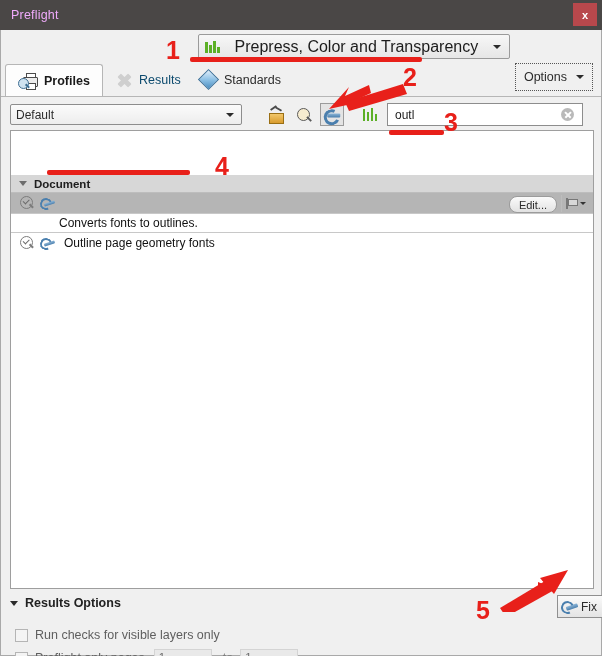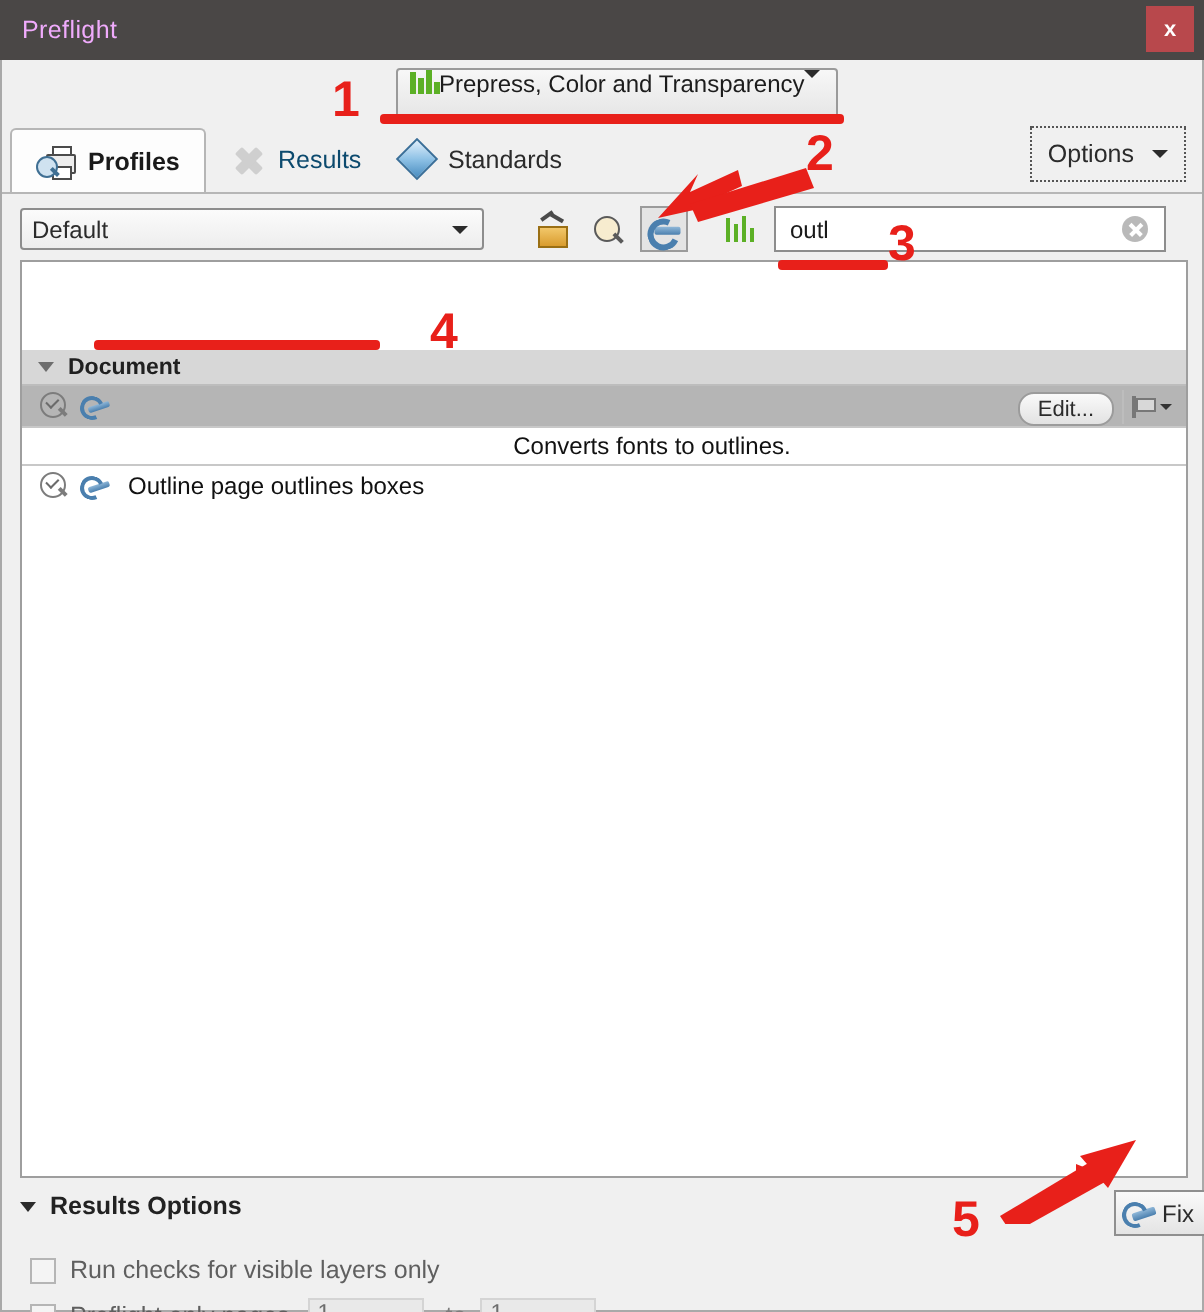--- a/index.html
+++ b/index.html
@@ -58,23 +58,24 @@
   
   #profile-button {
     position: absolute;
     left: 197px; top: 4px;
     height: 23px;
     padding: 0 8px 0 6px;
     background: linear-gradient(#f7f7f7, #e6e6e6);
     border: 1px solid #9a9a9a;
     border-radius: 2px;
     display: flex;
-    gap: 0;
-    cursor: pointer;
-    font-size: 12px;
+    align-items: center;
+    gap: 15px;
+    cursor: pointer;
+    font-size: 16px;
     color: #1c1c1c;
   }
   .bars-icon { display:inline-flex; align-items:flex-end; gap:1.5px; height:12px; }
   .bars-icon i { width:2.5px; background:#5cb026; display:block; }
   .bars-icon i:nth-child(1){height:11px;}
   .bars-icon i:nth-child(2){height:8px;}
   .bars-icon i:nth-child(3){height:12px;}
   .bars-icon i:nth-child(4){height:6px;}
   .caret-down {
     width:0;height:0;border-left:4px solid transparent;border-right:4px solid transparent;
@@ -307,21 +308,20 @@
     border:2.6px solid #4a7fae; border-radius:50%; border-right-color:transparent;
     transform: rotate(20deg); }
   .rule-label { margin-left: 8px; color:#111; }
   .desc-row {
     height: 18px;
     display: flex; align-items: center;
     font-size: 12px;
     background: #ffffff;
     border-top: 1px solid #c8c8c8;
     border-bottom: 1px solid #c8c8c8;
-    justify-content: center;
   }
   .desc-row span { margin-left: 48px; color:#111; }
   #edit-button {
     position: absolute;
     right: 36px; top: 3px;
     height: 15px; padding: 0 9px;
     background: linear-gradient(#fafafa,#e2e2e2);
     border: 1px solid #9b9b9b;
     border-radius: 8px;
     font-size: 11px;
@@ -545,21 +545,21 @@
     <div class="rule-row">
       <span class="check-icon">
         <span class="lens"></span>
           <span class="tick"></span>
           <span class="handle"></span>
       </span>
       <span class="fix-icon-sm">
         <span class="shaft"></span>
           <span class="head"></span>
       </span>
-      <span class="rule-label">Outline page outlines boxes</span>
+      <span class="rule-label">Outline page geometry fonts</span>
     </div>
 
   </div>
 
   <div id="further-options">
     <span class="tri-open"></span>
     <span>Results Options</span>
   </div>
 
   <div id="fix-button">

